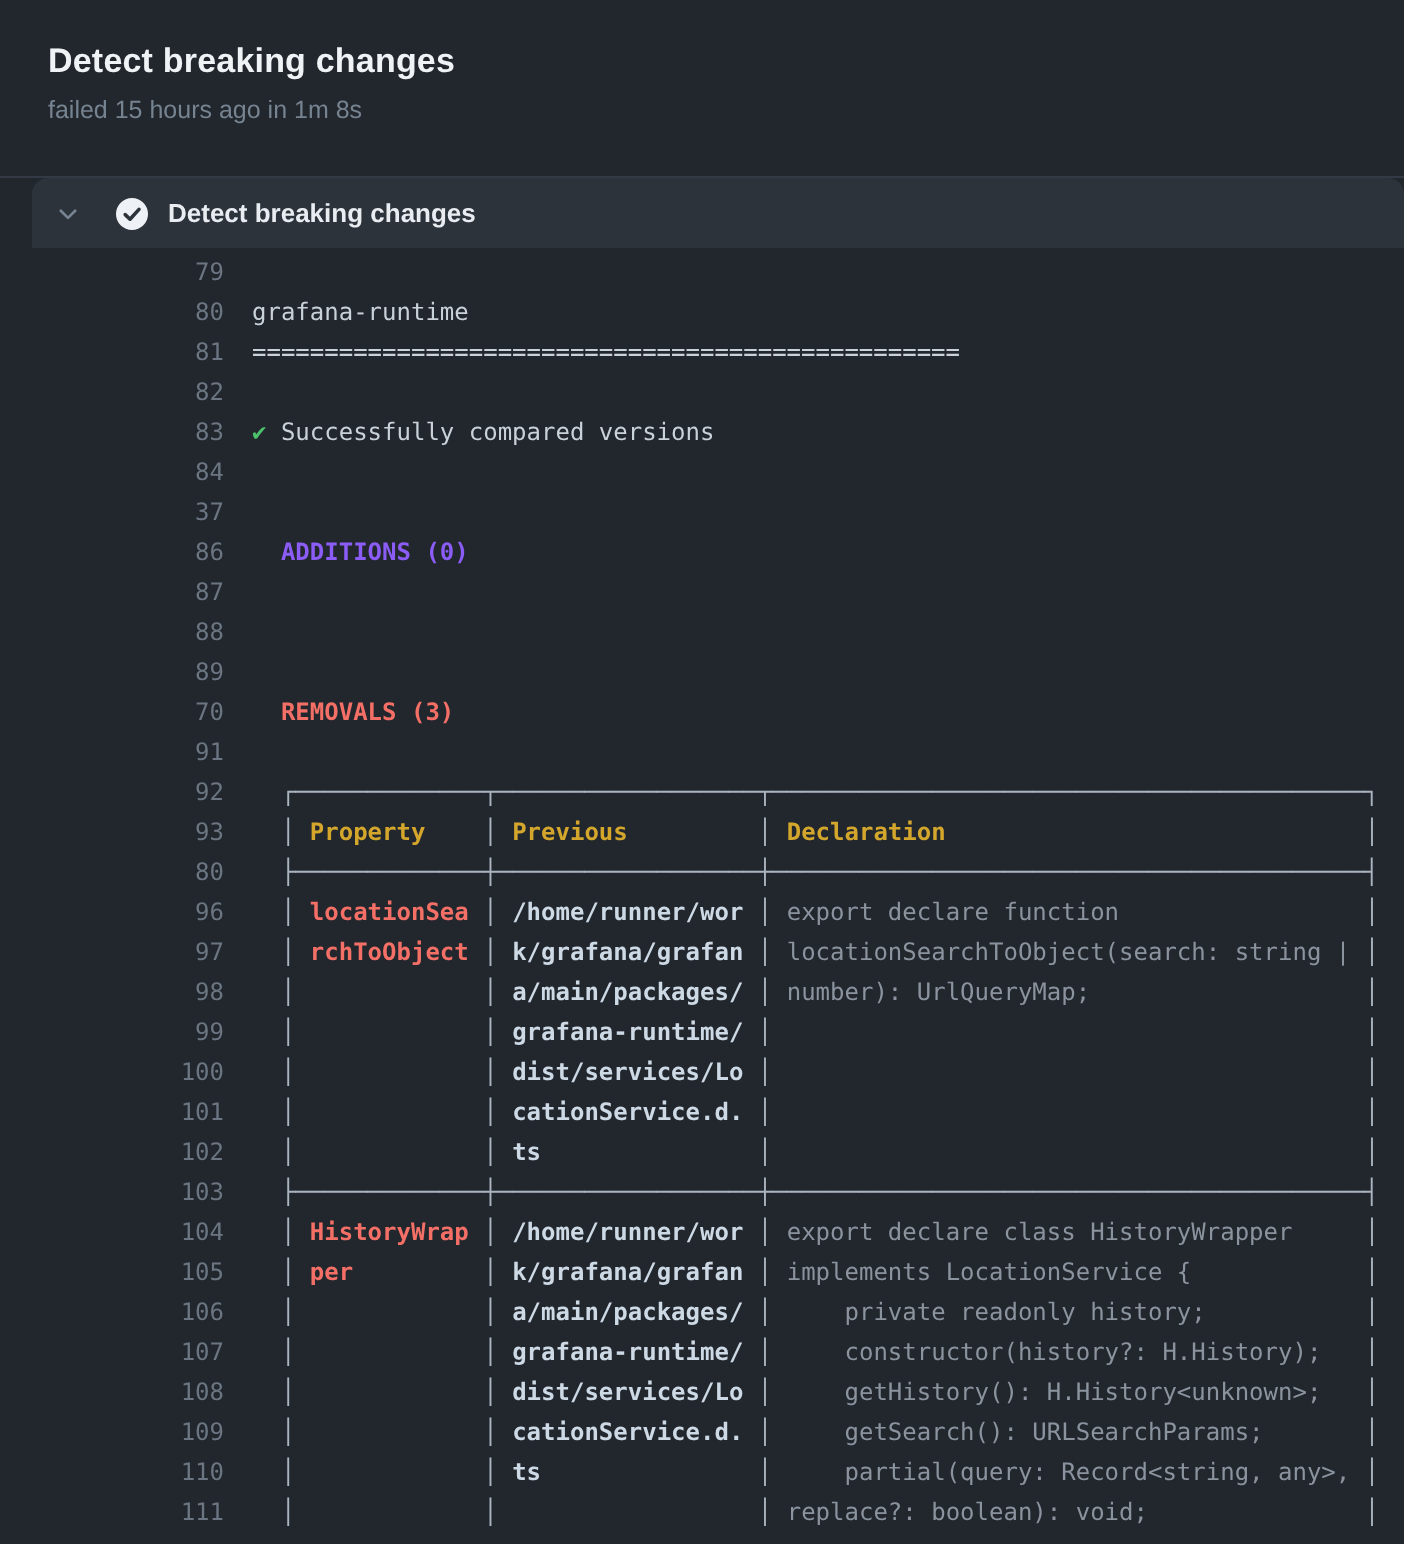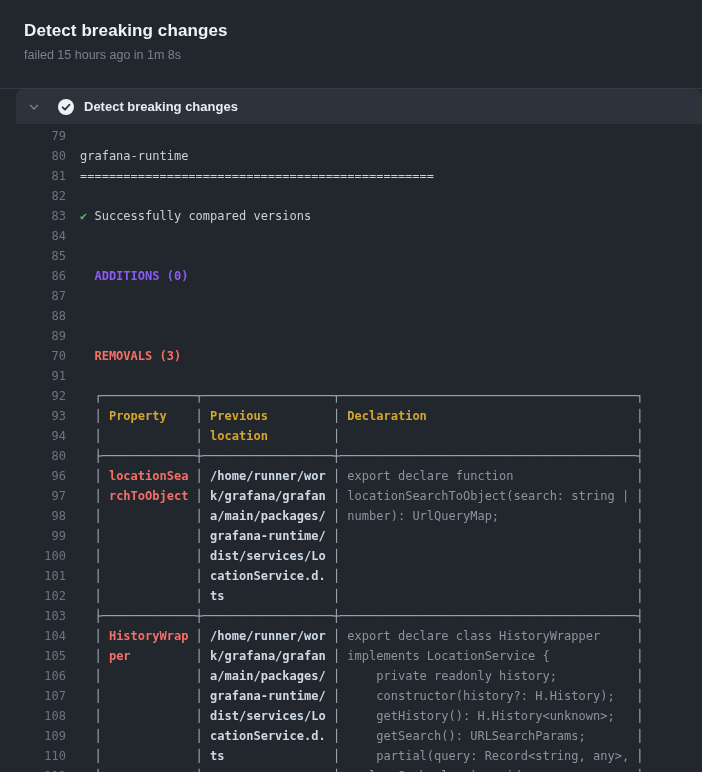--- a/index.html
+++ b/index.html
@@ -47,20 +47,21 @@
     color:#e9edf2;
   }
   
   .log{padding-top:2px;}
   .log-line{
     display:flex;
     height:20px;
     line-height:20px;
     font-family:"DejaVu Sans Mono", monospace;
     font-size:12px;
+    margin-left:46px;
   }
   .ln{
     flex:0 0 66px;
     text-align:right;
     color:#6b7682;
     user-select:none;
     cursor:pointer;
   }
   .txt{white-space:pre;margin-left:14px;}
   
@@ -111,21 +112,21 @@
       </div>
       <div class="log-line">
         <span class="ln">83</span>
         <span class="txt"><span class="chk">✔</span><span class="w"> Successfully compared versions</span></span>
       </div>
       <div class="log-line">
         <span class="ln">84</span>
         <span class="txt"></span>
       </div>
       <div class="log-line">
-        <span class="ln">85</span>
+        <span class="ln">37</span>
         <span class="txt"></span>
       </div>
       <div class="log-line">
         <span class="ln">86</span>
         <span class="txt"><span class="grn">  ADDITIONS (0)</span></span>
       </div>
       <div class="log-line">
         <span class="ln">87</span>
       </div>
       <div class="log-line">
@@ -146,24 +147,20 @@
       </div>
       <div class="log-line">
         <span class="ln">92</span>
         <span class="txt"><span class="bdr">  ┌─────────────┬──────────────────┬─────────────────────────────────────────┐</span></span>
       </div>
       <div class="log-line">
         <span class="ln">93</span>
         <span class="txt"><span class="bdr">  │ </span><span class="yel">Property   </span><span class="bdr"> │ </span><span class="yel">Previous        </span><span class="bdr"> │ </span><span class="yel">Declaration                            </span><span class="bdr"> │</span></span>
       </div>
       <div class="log-line">
-        <span class="ln">94</span>
-        <span class="txt"><span class="bdr">  │ </span><span class="w">           </span><span class="bdr"> │ </span><span class="yel">location        </span><span class="bdr"> │ </span><span class="w">                                       </span><span class="bdr"> │</span></span>
-      </div>
-      <div class="log-line">
         <span class="ln">80</span>
         <span class="txt"><span class="bdr">  ├─────────────┼──────────────────┼─────────────────────────────────────────┤</span></span>
       </div>
       <div class="log-line">
         <span class="ln">96</span>
         <span class="txt"><span class="bdr">  │ </span><span class="red">locationSea</span><span class="bdr"> │ </span><span class="pth">/home/runner/wor</span><span class="bdr"> │ </span><span class="dim">export declare function                </span><span class="bdr"> │</span></span>
       </div>
       <div class="log-line">
         <span class="ln">97</span>
         <span class="txt"><span class="bdr">  │ </span><span class="red">rchToObject</span><span class="bdr"> │ </span><span class="pth">k/grafana/grafan</span><span class="bdr"> │ </span><span class="dim">locationSearchToObject(search: string |</span><span class="bdr"> │</span></span>

